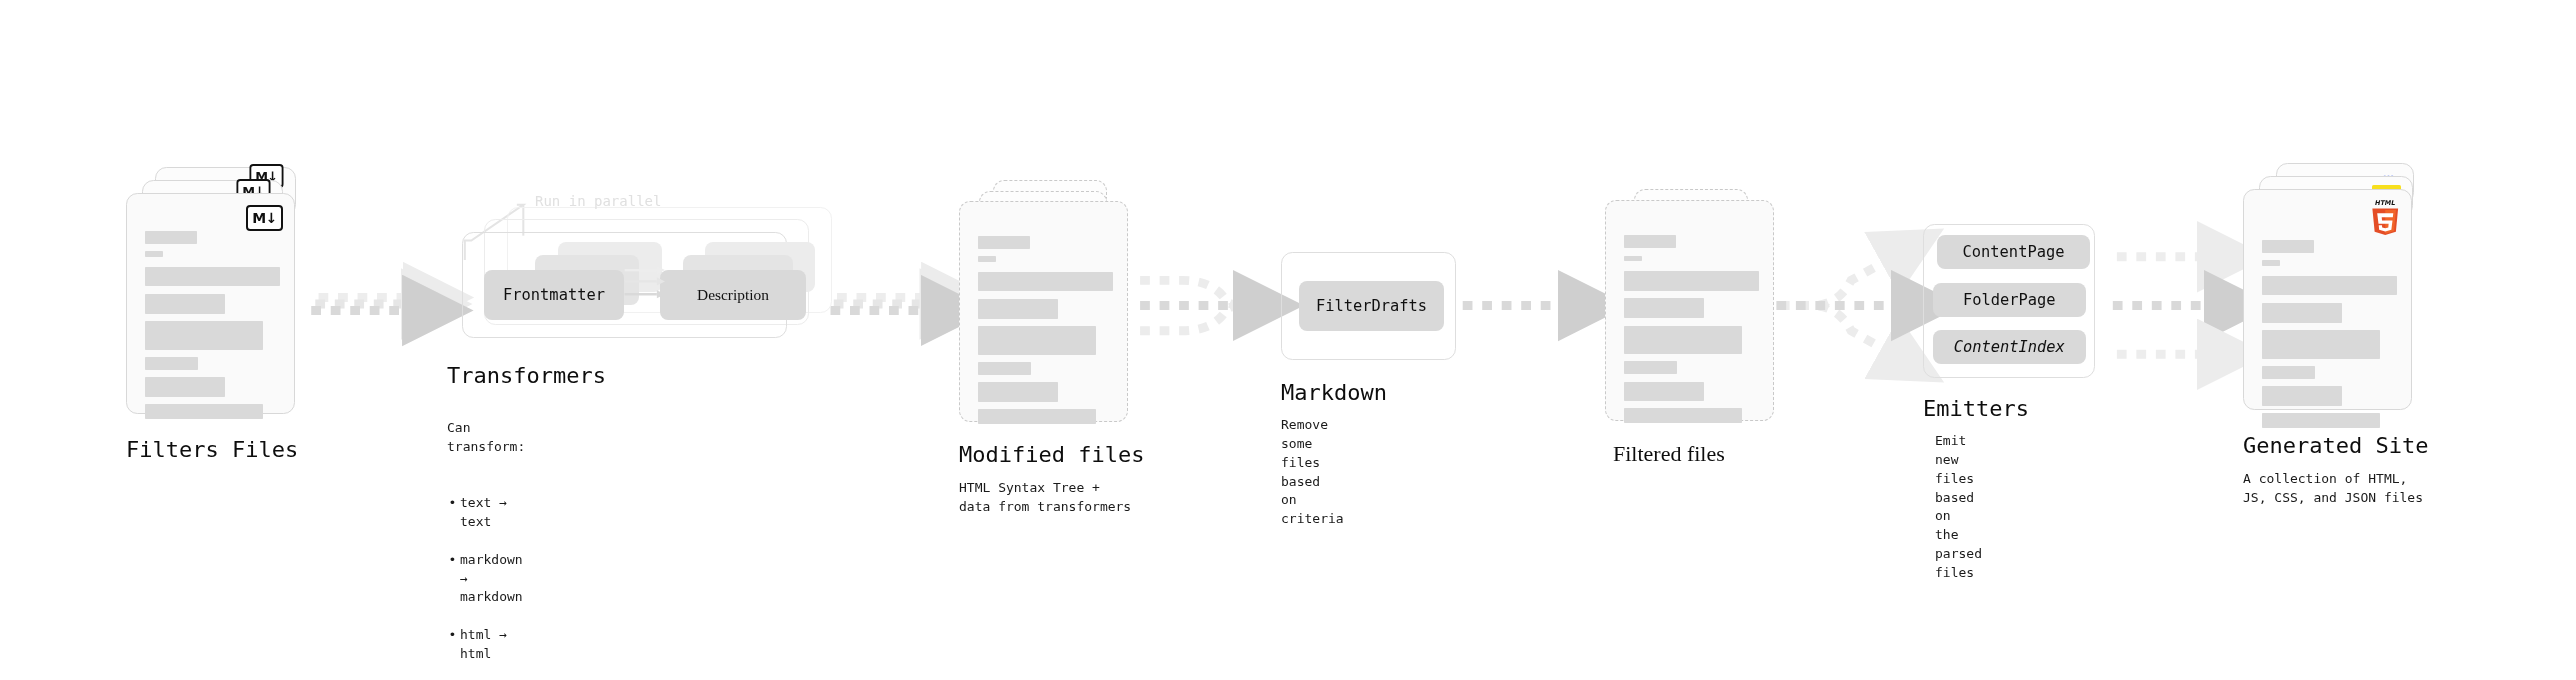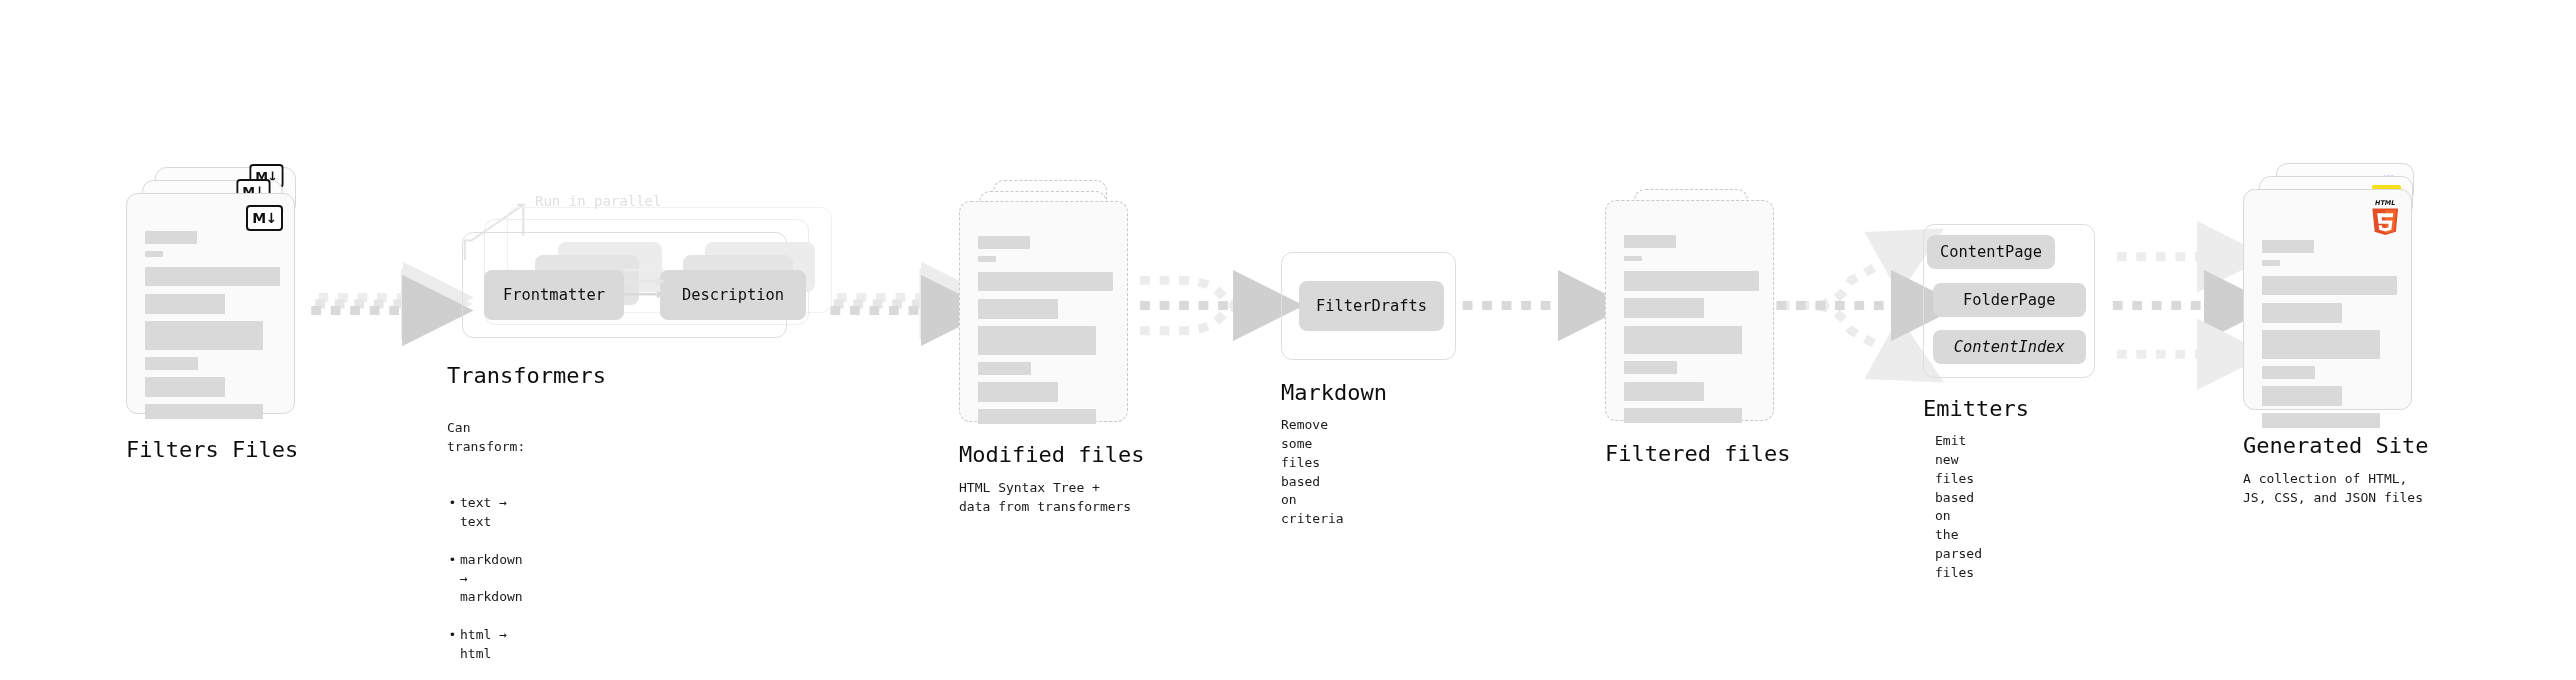--- a/index.html
+++ b/index.html
@@ -189,21 +189,21 @@
     <div class="gbox" style="left:14.6px;top:37px;width:325px;height:106px;"></div>
 
     <div class="chip g2" style="left:111px;top:47px;width:104px;height:50px;"></div>
     <div class="chip g1" style="left:88px;top:60px;width:104px;height:50px;"></div>
     <div class="chip" style="left:37px;top:75px;width:140px;height:50px;">
       <span>Frontmatter</span>
     </div>
 
     <div class="chip g2" style="left:258px;top:47px;width:110px;height:50px;"></div>
     <div class="chip g1" style="left:236px;top:60px;width:110px;height:50px;"></div>
-    <div class="chip" style="left:213px;top:75px;width:146px;height:50px;">
+    <div class="chip" style="left:213px;top:75px;width:146px;height:50px;font-family:Liberation Serif, serif;">
       <span>Description</span>
     </div>
 
     <svg style="position:absolute;left:176px;top:62px;width:50px;height:73px;" viewBox="0 0 62 90" width="50" height="73">
       <path d="M2,16 L42,16" stroke="#ededed" stroke-width="3" fill="none"></path>
       <path d="M42,11 L52,16 L42,21 z" fill="#ededed"></path>
       <path d="M2,30 L42,30" stroke="#e6e6e6" stroke-width="3" fill="none"></path>
       <path d="M42,25 L52,30 L42,35 z" fill="#e6e6e6"></path>
       <path d="M2,46 L42,46" stroke="#d9d9d9" stroke-width="3" fill="none"></path>
       <path d="M42,41 L52,46 L42,51 z" fill="#d9d9d9"></path>
@@ -264,26 +264,26 @@
           <div class="dl" style="width:18px;height:5.7px;margin-bottom:9.8px;"></div>
           <div class="dl" style="width:135px;height:19.5px;"></div>
           <div class="dl" style="width:80px;height:20.3px;"></div>
           <div class="dl" style="width:118px;height:28.4px;"></div>
           <div class="dl" style="width:53px;height:13px;"></div>
           <div class="dl" style="width:80px;height:19.5px;"></div>
           <div class="dl" style="width:118px;height:14.6px;"></div>
         </div>
       </div>
     </div>
-    <div class="title" style="left:0px;top:252px;">Filtered files</div>
+    <div class="title" style="left:8px;top:252px;font-family:Liberation Serif, serif;">Filtered files</div>
   </div>
 
   <div class="node" style="left:1923px;top:224px;">
     <div class="gbox" style="left:0px;top:0px;width:172px;height:154px;"></div>
-    <div class="chip" style="left:4px;top:11.4px;width:128px;height:34px;">
+    <div class="chip" style="left:14px;top:11.4px;width:153px;height:34px;">
       <span>ContentPage</span>
     </div>
     <div class="chip" style="left:9.8px;top:59px;width:153px;height:34px;">
       <span>FolderPage</span>
     </div>
     <div class="chip" style="left:9.8px;top:106px;width:153px;height:34px;font-style:italic;">
       <span>ContentIndex</span>
     </div>
     <div class="title" style="left:0px;top:172px;">Emitters</div>
     <div class="desc" style="left:12px;top:208px;">Emit new files based on

